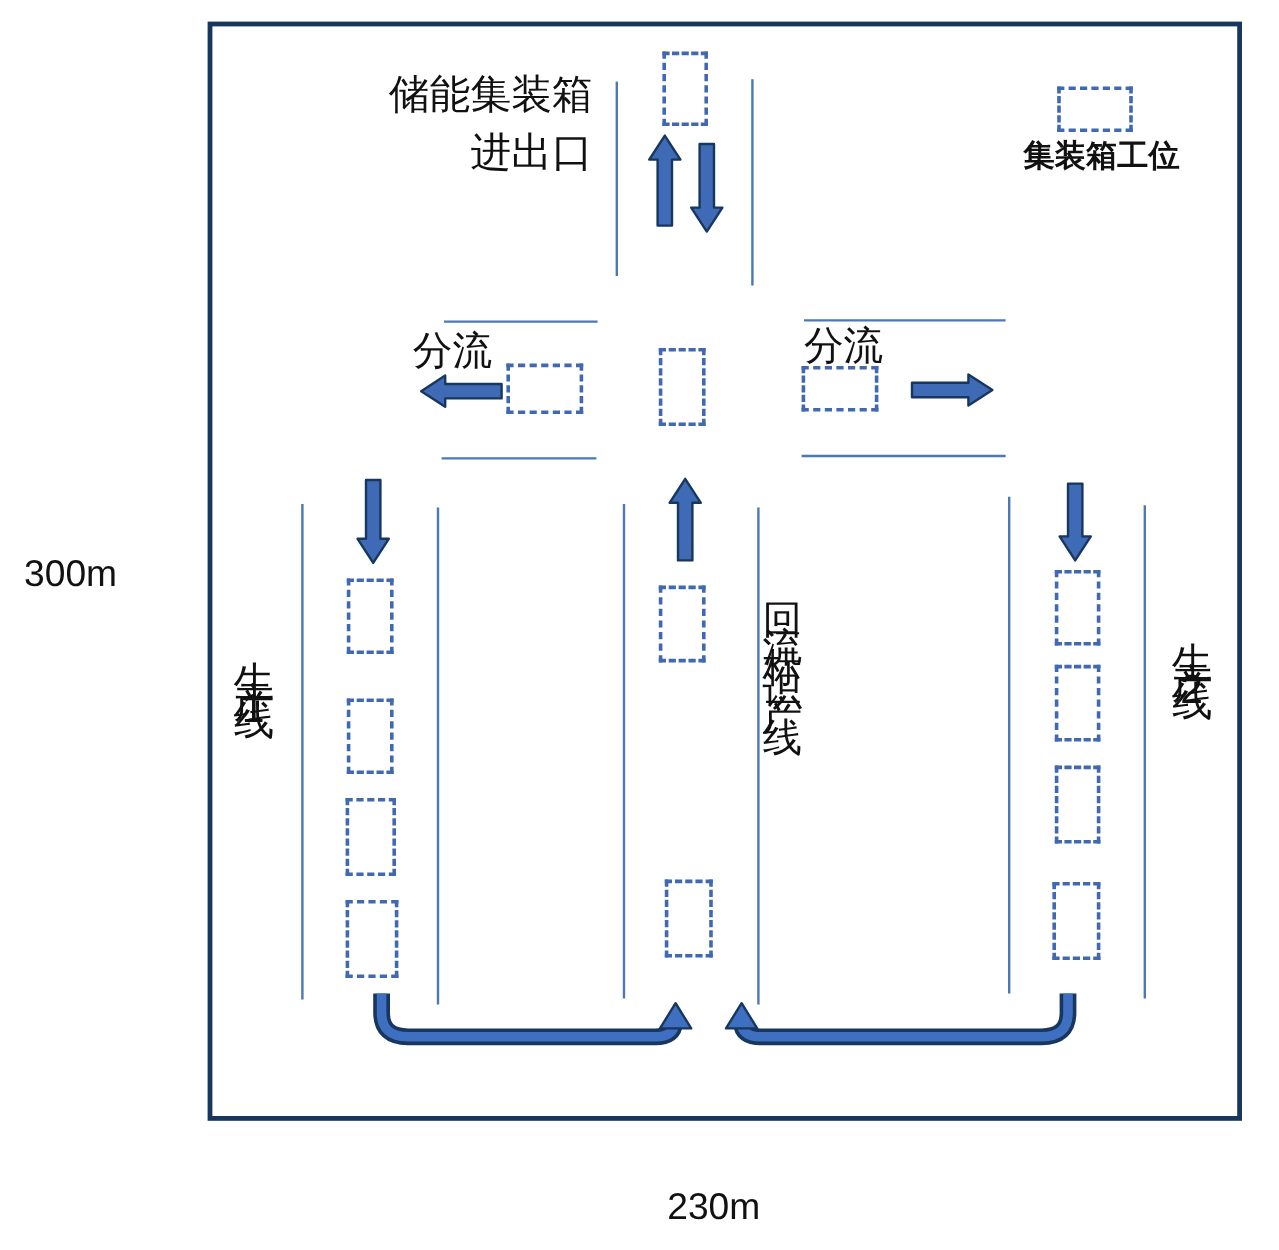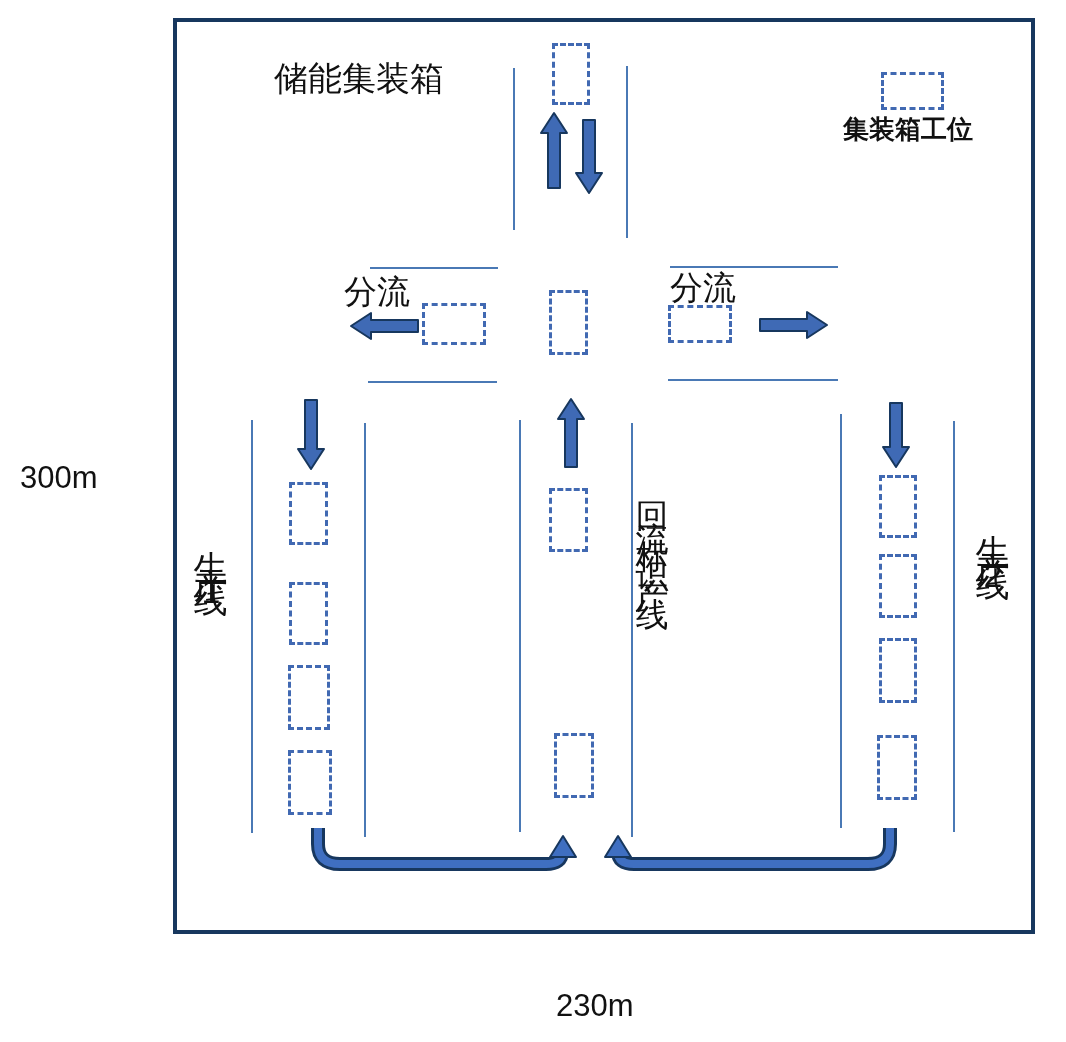--- a/index.html
+++ b/index.html
@@ -16,21 +16,21 @@
   .canvas{position:relative;width:1066px;height:1042px;background:#ffffff;overflow:hidden;}
   .factory-border{position:absolute;left:173px;top:18px;width:862px;height:916px;border:4px solid var(--boundary);background:transparent;}
   .overlay{position:absolute;left:0;top:0;width:1066px;height:1042px;pointer-events:none;}
   .lane{stroke:var(--lane-line);stroke-width:2;}
   .blockarrow{fill:var(--arrow-fill);stroke:var(--arrow-outline);stroke-width:2;stroke-linejoin:round;}
   .band-outline{fill:none;stroke:var(--arrow-outline);stroke-width:14;}
   .band-core{fill:none;stroke:var(--curve-fill);stroke-width:8;}
   .band-head{fill:var(--curve-fill);stroke:var(--arrow-outline);stroke-width:2;stroke-linejoin:round;}
   .slot{position:absolute;border:3px dashed var(--slot-border);background:#ffffff;}
   .lbl{position:absolute;color:var(--text);white-space:nowrap;}
-  .lbl.center{text-align:left;}
+  .lbl.center{text-align:right;}
   .v-label{writing-mode:vertical-rl;text-orientation:upright;line-height:1;}
   .entrance-line{left:274px;width:220px;font-size:34px;}
   .legend-label{left:843px;top:112px;width:140px;font-size:26px;font-weight:bold;}
   .split-label{font-size:33px;}
   .dim-label{font-size:31px;}
 </style>
 </head>
 <body>
 
 <div class="canvas">
@@ -88,20 +88,21 @@
   <div class="slot" style="left:289px;top:482px;width:39px;height:63px"></div>
   <div class="slot" style="left:289px;top:582px;width:39px;height:63px"></div>
   <div class="slot" style="left:288px;top:665px;width:42px;height:65px"></div>
   <div class="slot" style="left:288px;top:750px;width:44px;height:65px"></div>
   <div class="slot" style="left:879px;top:475px;width:38px;height:63px"></div>
   <div class="slot" style="left:879px;top:554px;width:38px;height:64px"></div>
   <div class="slot" style="left:879px;top:638px;width:38px;height:65px"></div>
   <div class="slot" style="left:877px;top:735px;width:40px;height:65px"></div>
 
   <div class="lbl center entrance-line" style="top:56px">储能集装箱</div>
+  <div class="lbl center entrance-line" style="top:104px">进出口</div>
   <div class="lbl center legend-label">集装箱工位</div>
   <div class="lbl split-label" style="left:344px;top:270px">分流</div>
   <div class="lbl split-label" style="left:670px;top:266px">分流</div>
   <div class="lbl v-label" style="left:194px;top:524px;font-size:34px;letter-spacing:16px">生产线1</div>
   <div class="lbl v-label" style="left:636px;top:476px;font-size:33px;letter-spacing:19px">回流标识产线</div>
   <div class="lbl v-label" style="left:976px;top:508px;font-size:34px;letter-spacing:16px">生产线2</div>
   <div class="lbl dim-label" style="left:20px;top:460px">300m</div>
   <div class="lbl dim-label" style="left:556px;top:988px">230m</div>
 
 </div>

